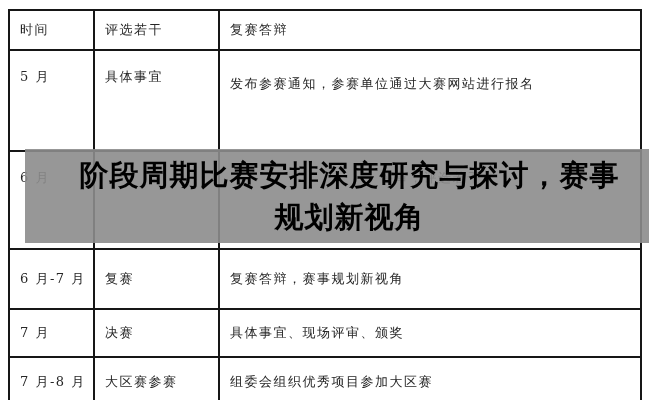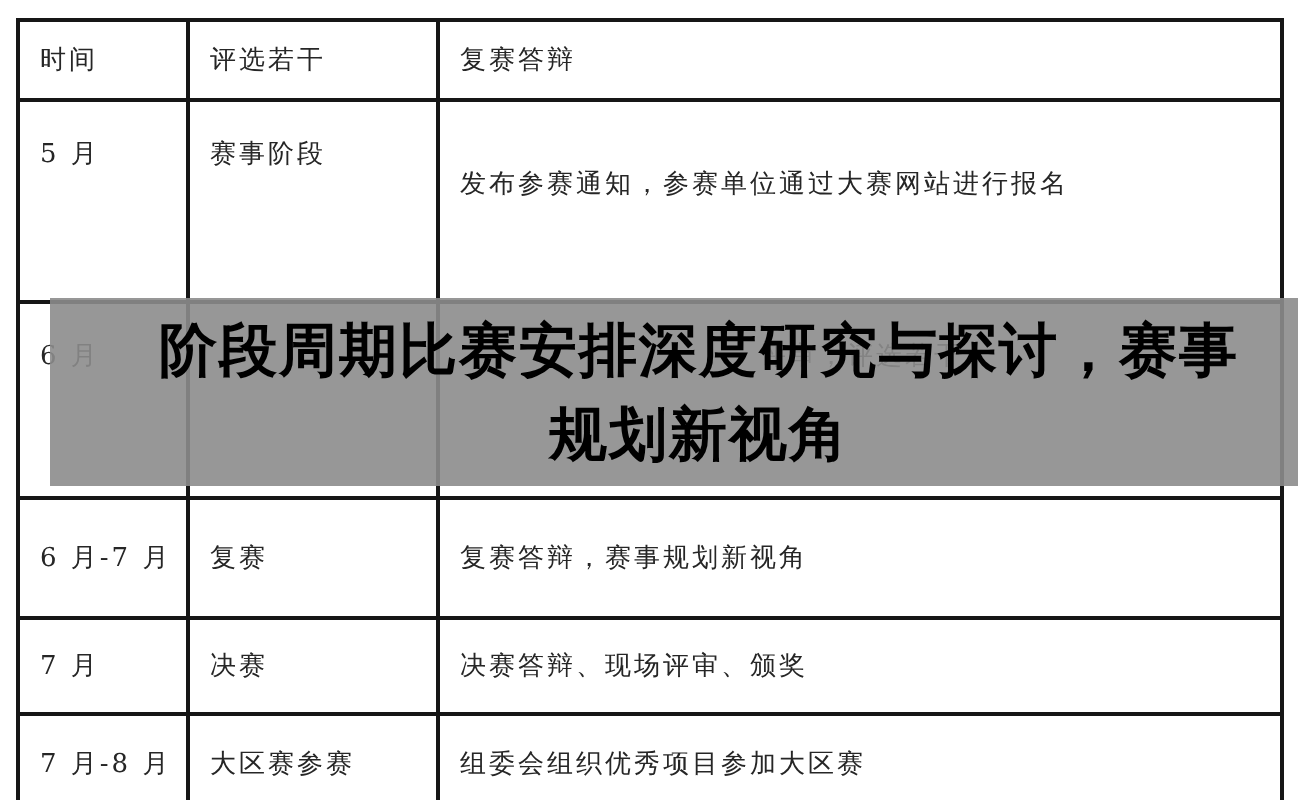--- a/index.html
+++ b/index.html
@@ -44,21 +44,21 @@
   tr.row-final    { height: 48px; padding-left: 40px; }
   tr.row-regional { height: 50px; }
 
   tr.row-launch td, tr.row-hidden td {
     vertical-align: top;
     padding-top: 17px;
   }
   tr.row-launch td.detail .wrapbox {
     display: inline-block;
     width: 330px;
-    line-height: 66px;
+    line-height: 48px;
     margin-top: -8px;
     vertical-align: top;
   }
   tr.row-hidden td.detail .fragment {
     display: inline-block;
     margin-left: 150px;
     color: #333333;
   }
 
   
@@ -97,21 +97,21 @@
   </colgroup>
   <tbody>
     <tr class="row-header">
       <td>时间</td>
       <td>评选若干</td>
       <td>复赛答辩</td>
     </tr>
 
     <tr class="row-launch">
       <td>5 月</td>
-      <td>赛事阶段</td>
+      <td>具体事宜</td>
       <td class="detail">
         <span class="wrapbox">发布参赛通知，参赛单位通过大赛网站进行报名</span>
       </td>
     </tr>
 
     <tr class="row-hidden">
       <td>6 月</td>
       <td></td>
       <td class="detail">
         <span class="fragment">评审，评选若干</span>
@@ -120,21 +120,21 @@
 
     <tr class="row-semifinal">
       <td>6 月-7 月</td>
       <td>复赛</td>
       <td>复赛答辩，赛事规划新视角</td>
     </tr>
 
     <tr class="row-final">
       <td>7 月</td>
       <td>决赛</td>
-      <td>决赛答辩、现场评审、颁奖</td>
+      <td>具体事宜、现场评审、颁奖</td>
     </tr>
 
     <tr class="row-regional">
       <td>7 月-8 月</td>
       <td>大区赛参赛</td>
       <td>组委会组织优秀项目参加大区赛</td>
     </tr>
   </tbody>
 </table>
 

